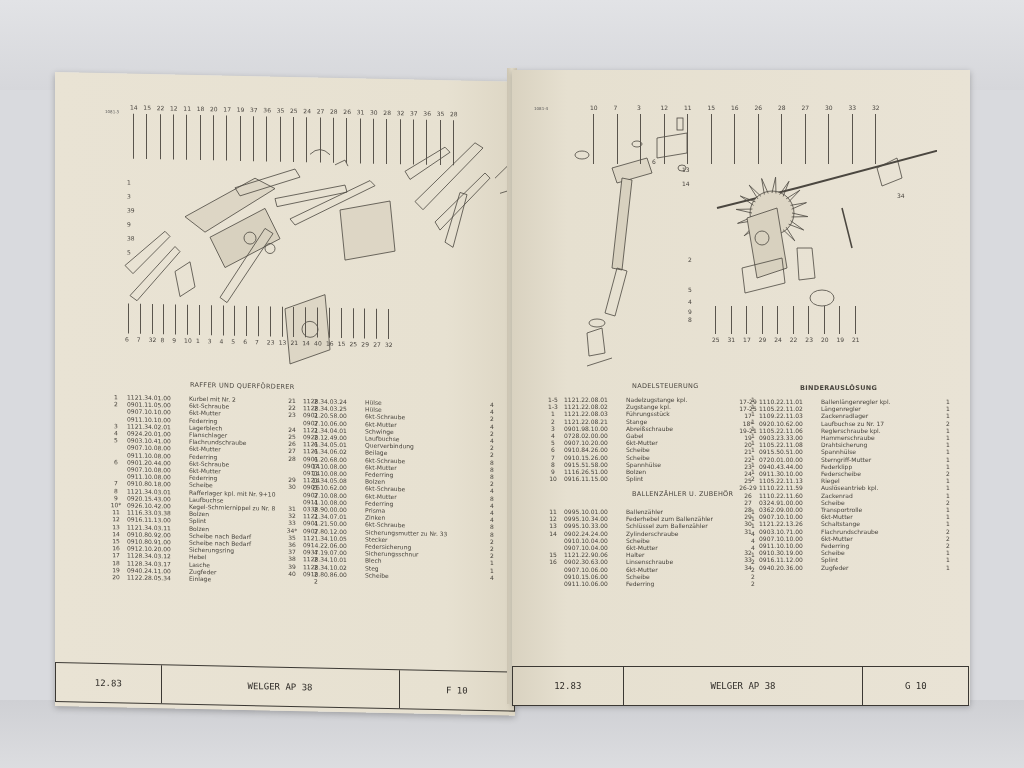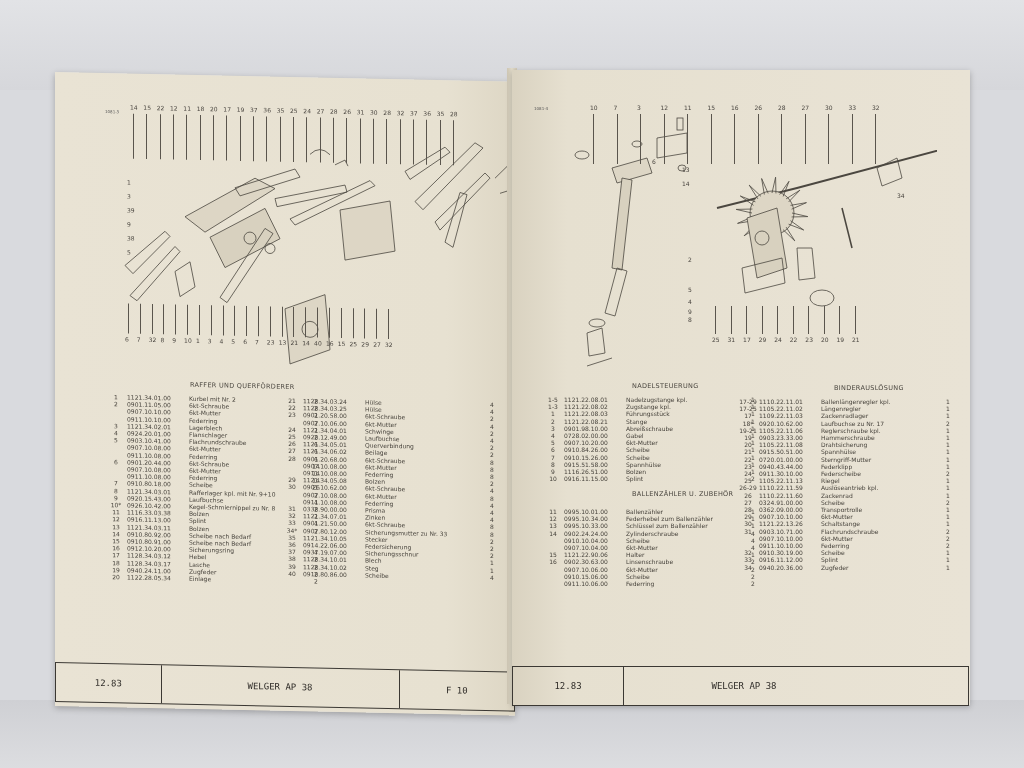--- a/index.html
+++ b/index.html
@@ -684,21 +684,21 @@
         </div>
         <div class="row">
           <span class="c-pos"></span>
           <span class="c-part">0911.10.06.00</span>
           <span class="c-desc">Federring</span>
           <span class="c-qty">2</span>
         </div>
       </div>
   </div>
 
-  <div class="section-title" style="left:322px;top:314px;">BINDERAUSLÖSUNG</div>
+  <div class="section-title" style="left:288px;top:314px;font-weight:bold;">BINDERAUSLÖSUNG</div>
   <div class="parts-table" style="left:225px;top:328px;">
     <div id="right-sec2">
         <div class="row">
           <span class="c-pos">17-29</span>
           <span class="c-part">1110.22.11.01</span>
           <span class="c-desc">Ballenlängenregler kpl.</span>
           <span class="c-qty">1</span>
         </div>
         <div class="row">
           <span class="c-pos">17-25</span>
@@ -837,20 +837,21 @@
           <span class="c-part">0940.20.36.00</span>
           <span class="c-desc">Zugfeder</span>
           <span class="c-qty">1</span>
         </div>
       </div>
   </div>
 
   <div class="footer" id="right-footer">
     <div class="cell" style="width:110px;">12.83</div>
     <div class="cell" style="width:240px;">WELGER AP 38</div>
+    <div class="cell" style="width:105px;">G 10</div>
   </div>
 <div class="callout" style="left: 78px; top: 34px;">10</div>
     <div class="callout-line" style="left: 81px; top: 44px; height: 50px;"></div>
     <div class="callout" style="left: 101.5px; top: 34px;">7</div>
     <div class="callout-line" style="left: 104.5px; top: 44px; height: 50px;"></div>
     <div class="callout" style="left: 125px; top: 34px;">3</div>
     <div class="callout-line" style="left: 128px; top: 44px; height: 50px;"></div>
     <div class="callout" style="left: 148.5px; top: 34px;">12</div>
     <div class="callout-line" style="left: 151.5px; top: 44px; height: 50px;"></div>
     <div class="callout" style="left: 172px; top: 34px;">11</div>

